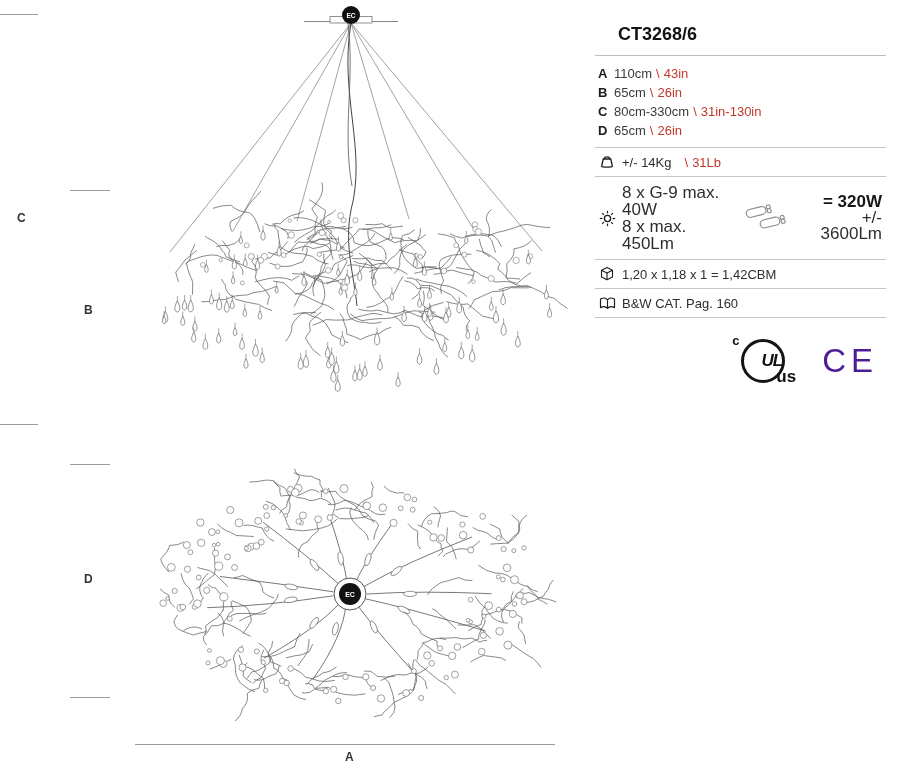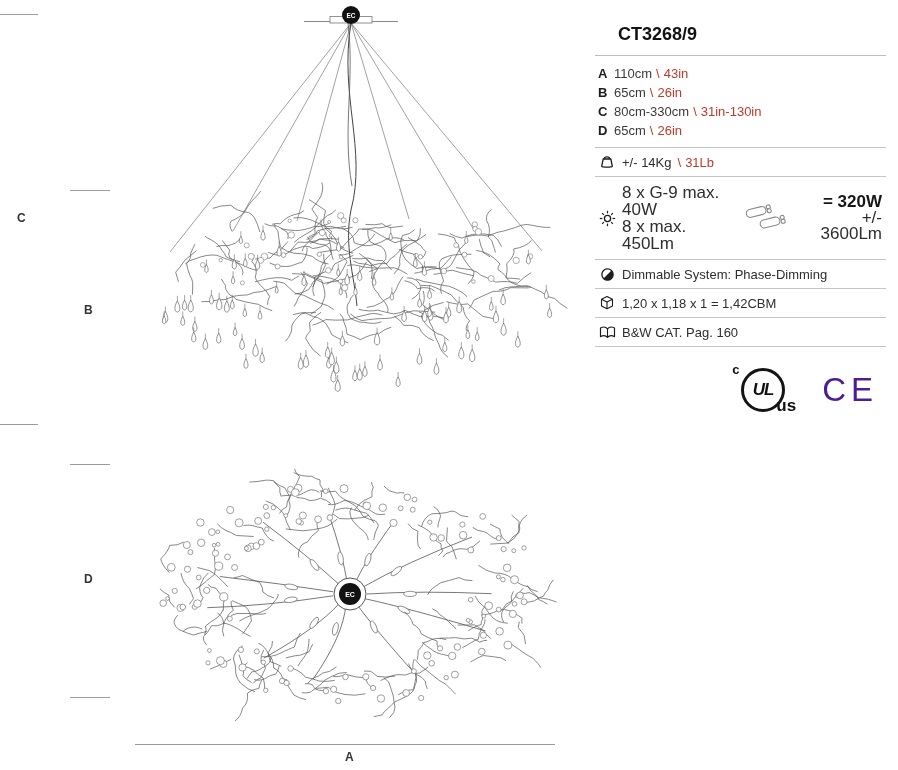--- a/index.html
+++ b/index.html
@@ -33,29 +33,29 @@
         align-items:center;margin-right:5px}
   .ec-badge{display:inline-flex;align-items:center;justify-content:center;
             width:15px;height:15px;border-radius:50%;background:#101010;
             color:#fff;font-size:6.5px;font-weight:700;letter-spacing:.2px}
   .ring{display:inline-block;width:12px;height:12px;border:2px solid #1d1d1d;border-radius:50%}
   .light-row{display:flex;align-items:center;padding:7px 0 7px 2px;font-size:17px;color:#2e2e2e}
   .light-lines{width:122px;line-height:17px}
   .bulbs{flex:none;margin:0 6px 0 2px}
   .light-totals{margin-left:auto;padding-right:4px;line-height:16px;text-align:right}
   .bold{font-weight:700;color:#161616}
-  .weight-row .metric{margin-right:6px}
+  .weight-row .metric{margin-right:13px}
 
   
   .certs{display:flex;justify-content:flex-end;align-items:center;gap:28px;
          padding:16px 8px 0 0}
   .ul-logo{position:relative;width:62px;height:54px}
   .ul-ring{position:absolute;left:9px;top:5px;width:44px;height:44px;
            border:3px solid #141414;border-radius:50%;
-           display:flex;align-items:center;justify-content:center}
+           display:flex;align-items:center;justify-content:flex-end}
   .ul-ul{font-weight:700;font-style:italic;font-size:17px;color:#111;letter-spacing:-1px}
   .ul-c{position:absolute;left:0;top:-1px;font-weight:700;font-size:13px;color:#111}
   .ul-us{position:absolute;right:-2px;bottom:1px;font-weight:700;font-size:17px;color:#111}
   .ce-logo{font-size:33px;color:#4c1d95;letter-spacing:5px;font-weight:400}
 </style>
 </head>
 <body>
 
 <div class="drawing-area">
 
@@ -612,21 +612,21 @@
   <div class="dimline" style="left:135px;top:744px;width:420px"></div>
 
   <div class="dimlabel" style="left:17px;top:211px">C</div>
   <div class="dimlabel" style="left:84px;top:303px">B</div>
   <div class="dimlabel" style="left:84px;top:572px">D</div>
   <div class="dimlabel" style="left:345px;top:750px">A</div>
 </div>
 
 <aside class="panel">
 
-  <h1>CT3268/9</h1>
+  <h1>CT3268/6</h1>
 
   <div class="block dims">
     <div class="dim-row">
       <span class="dim-key">A</span>
       <span class="metric">110cm</span>
       <span class="accent sep">\</span>
       <span class="accent">43in</span>
     </div>
     <div class="dim-row">
       <span class="dim-key">B</span>
@@ -697,29 +697,20 @@
       </svg>
     </span>
     <div class="light-totals">
       <div class="bold">= 320W</div>
       <div>+/- 3600Lm</div>
     </div>
   </div>
 
 
 
-  <div class="block row">
-    <span class="icon">
-      <svg width="15" height="15" viewBox="0 0 16 16">
-        <circle cx="8" cy="8" r="6" fill="none" stroke="#1d1d1d" stroke-width="1.4"></circle>
-        <path d="M8,2 A6,6 0 0 1 8,14 Z" fill="#1d1d1d" transform="rotate(45 8 8)"></path>
-      </svg>
-    </span>
-    <span>Dimmable System: Phase-Dimming</span>
-  </div>
 
   <div class="block row">
     <span class="icon">
       <svg width="16" height="16" viewBox="0 0 16 16">
         <g fill="none" stroke="#1d1d1d" stroke-width="1.1" stroke-linejoin="round">
           <polygon points="8,1.5 13.5,4.2 8,7 2.5,4.2"></polygon>
           <polyline points="2.5,4.2 2.5,11 8,13.8 8,7"></polyline>
           <polyline points="13.5,4.2 13.5,11 8,13.8"></polyline>
         </g>
       </svg>

